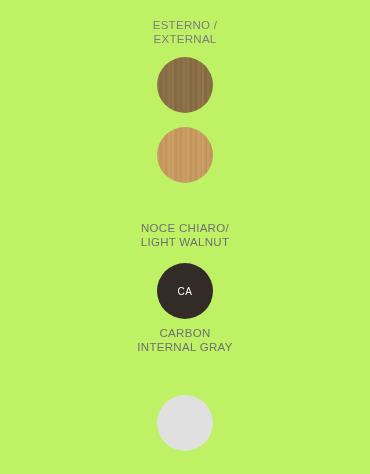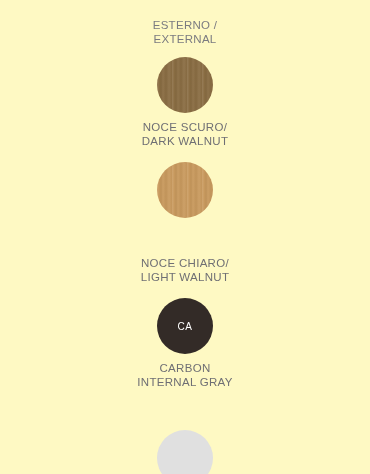--- a/index.html
+++ b/index.html
@@ -15,21 +15,21 @@
     overflow: hidden;
   }
 
   #swatch-panel {
     width: 370px;
     height: 474px;
     box-sizing: border-box;
     display: flex;
     flex-direction: column;
     align-items: center;
-    background: #fef9c3;
+    background: #bef264;
   }
 
   .section {
     width: 100%;
     display: flex;
     flex-direction: column;
     align-items: center;
   }
 
   .section-heading {
@@ -103,22 +103,20 @@
 
   <div class="section" id="section-external">
     <div class="section-heading" id="heading-external" style="color: rgb(123, 123, 128);">ESTERNO /
 EXTERNAL</div>
 
     <div class="swatch-item" id="item-dark-walnut">
       <div class="swatch-circle" style="background: rgb(138, 109, 67);">
         <span class="grain" style="background: repeating-linear-gradient(90deg, rgba(255, 255, 255, 0.086) 0px, rgba(255, 255, 255, 0.086) 1px, rgba(0, 0, 0, 0) 2px, rgba(0, 0, 0, 0.055) 4px, rgba(255, 255, 255, 0.043) 6px, rgba(0, 0, 0, 0.043) 9px, rgba(255, 255, 255, 0.06) 12px, rgba(0, 0, 0, 0.03) 15px);"></span>
         <span class="swatch-code" style="color: rgb(255, 255, 255);"></span>
       </div>
-      <div class="swatch-label" style="color: rgb(111, 111, 116);">NOCE SCURO/
-DARK WALNUT</div>
     </div>
 
     <div class="swatch-item" id="item-light-walnut">
       <div class="swatch-circle" style="background: rgb(201, 154, 94);">
         <span class="grain" style="background: repeating-linear-gradient(90deg, rgba(255, 255, 255, 0.086) 0px, rgba(255, 255, 255, 0.086) 1px, rgba(0, 0, 0, 0) 2px, rgba(0, 0, 0, 0.055) 4px, rgba(255, 255, 255, 0.043) 6px, rgba(0, 0, 0, 0.043) 9px, rgba(255, 255, 255, 0.06) 12px, rgba(0, 0, 0, 0.03) 15px);"></span>
         <span class="swatch-code" style="color: rgb(255, 255, 255);"></span>
       </div>
       <div class="swatch-label" style="color: rgb(111, 111, 116);">NOCE CHIARO/
 LIGHT WALNUT</div>
     </div>

